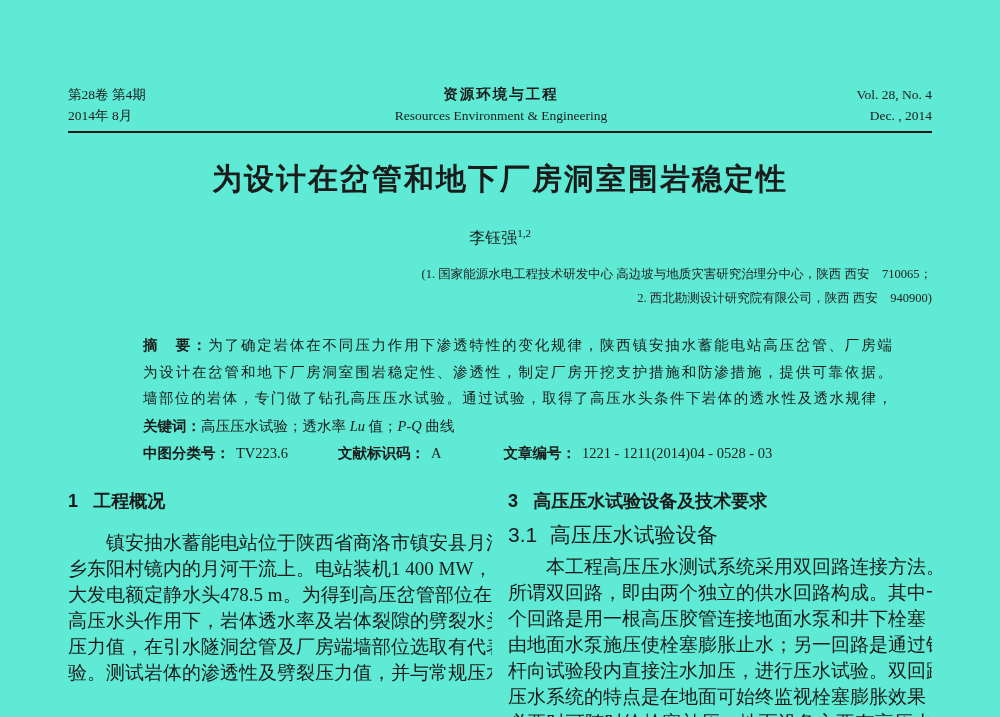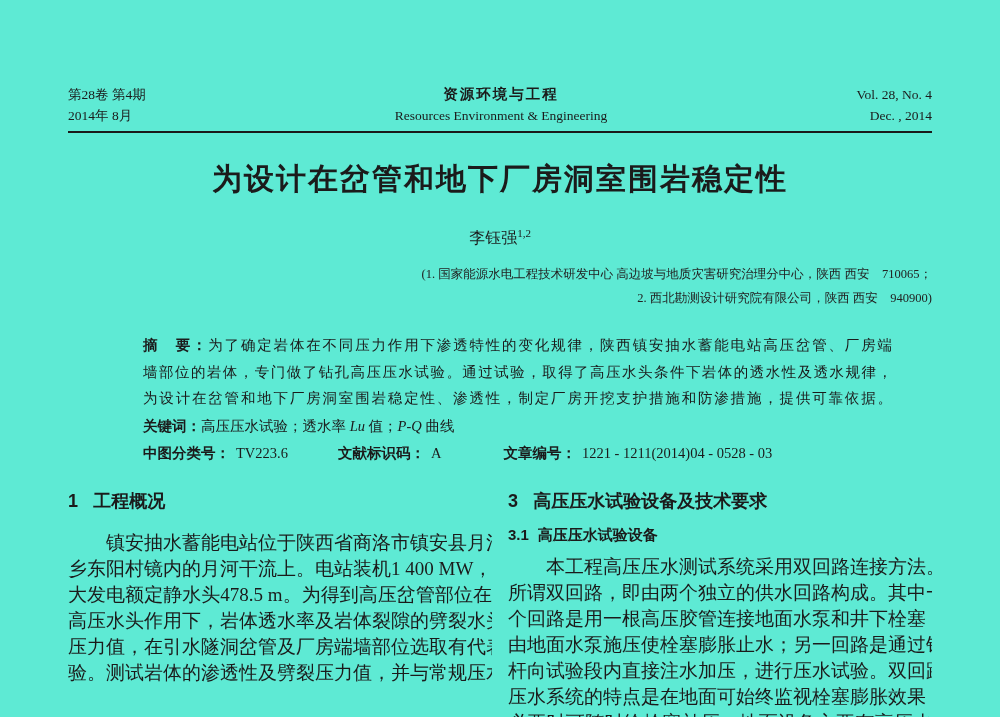--- a/index.html
+++ b/index.html
@@ -86,22 +86,22 @@
     margin: 0;
     font-family: "Liberation Sans", "DejaVu Sans", sans-serif;
     font-weight: bold;
     font-size: 18px;
     line-height: 28px;
   }
   .sec-h2 .sec-num { margin-right: 0.85em; }
   .sec-h3 {
     margin: 9px 0 8px 0;
     font-family: "Liberation Sans", "DejaVu Sans", sans-serif;
-    font-weight: bold;
-    font-size: 15px;
+    font-weight: normal;
+    font-size: 21px;
     line-height: 22px;
   }
   .sec-h3 .sec-num { margin-right: 0.6em; }
   .para { margin-top: 15px; }
   .para-tight { margin-top: 8px; }
   .bline {
     font-size: 19px;
     line-height: 26px;
     text-align: justify;
     text-align-last: justify;
@@ -138,22 +138,22 @@
     </div>
     <div class="affil">
       <div>(1. 国家能源水电工程技术研发中心 高边坡与地质灾害研究治理分中心，陕西 西安　710065；</div>
       <div>2. 西北勘测设计研究院有限公司，陕西 西安　940900)</div>
     </div>
 
     <div class="abstract">
       <div class="ab-line">
         <span class="lbl">摘　要：</span><span>为了确定岩体在不同压力作用下渗透特性的变化规律，陕西镇安抽水蓄能电站高压岔管、厂房端</span>
       </div>
+      <div class="ab-line ab-last">为设计在岔管和地下厂房洞室围岩稳定性、渗透性，制定厂房开挖支护措施和防渗措施，提供可靠依据。</div>
       <div class="ab-line">墙部位的岩体，专门做了钻孔高压压水试验。通过试验，取得了高压水头条件下岩体的透水性及透水规律，</div>
-      <div class="ab-line ab-last">为设计在岔管和地下厂房洞室围岩稳定性、渗透性，制定厂房开挖支护措施和防渗措施，提供可靠依据。</div>
 
       <div class="kw-line">
         <span class="lbl">关键词：</span><span>高压压水试验；透水率 </span><i>Lu</i><span> 值；</span><i>P-Q</i><span> 曲线</span>
       </div>
 
       <div class="meta-line">
         <span>
           <span class="lbl">中图分类号：</span><span class="val">TV223.6</span>
         </span>
         <span class="meta-item2">

